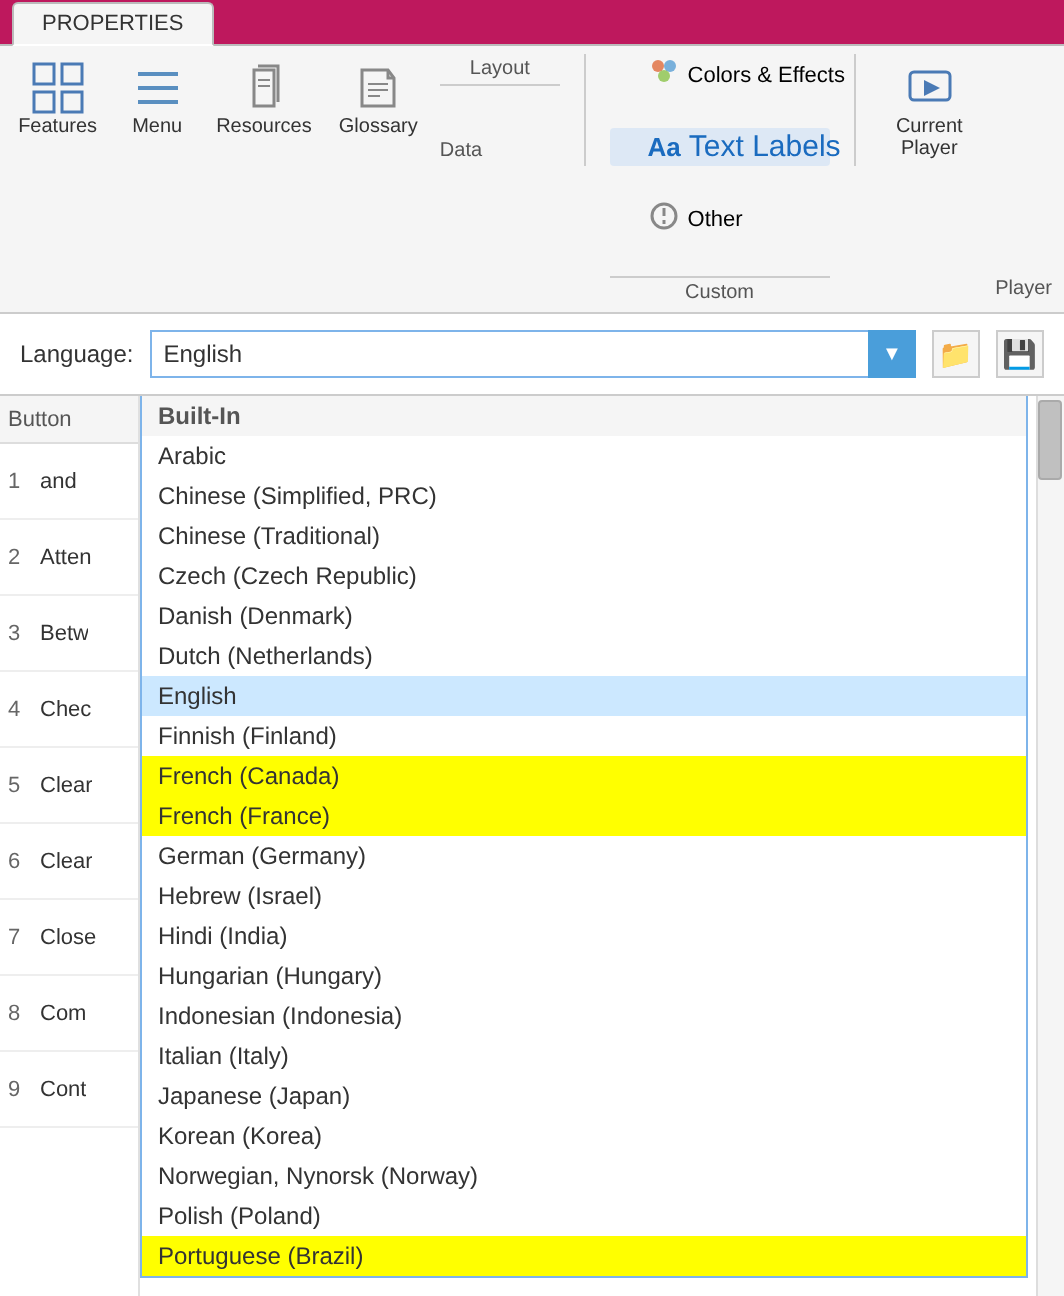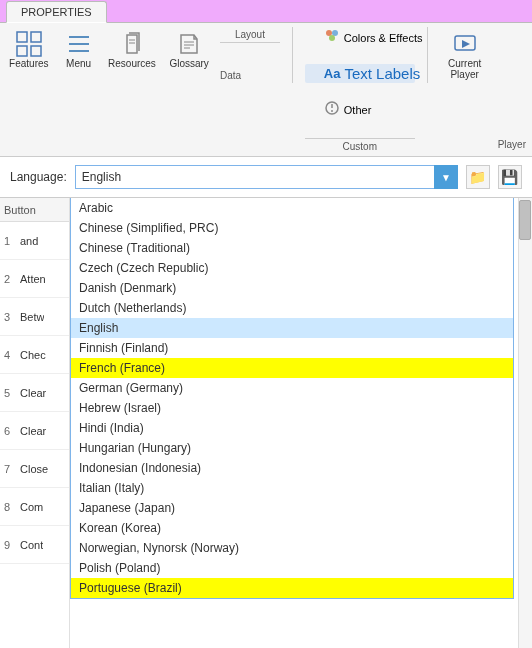--- a/index.html
+++ b/index.html
@@ -247,21 +247,21 @@
     .row-text {
       color: #333;
       font-size: 11px;
       overflow: hidden;
       text-overflow: ellipsis;
       white-space: nowrap;
     }
 
     
     .tab-bar {
-      background: #f0abfc;
+      background: #be185d;
       border-bottom: 1px solid #bbb;
       padding: 0 6px;
       display: flex;
     }
 
     .tab-item {
       padding: 4px 14px;
       font-size: 11px;
       color: #333;
       border: 1px solid transparent;
@@ -445,28 +445,30 @@
         <span class="row-text">Com</span>
       </div>
       <div class="left-row">
         <span class="row-num">9</span>
         <span class="row-text">Cont</span>
       </div>
     </div>
 
     <div class="dropdown-list" style="top:0;">
       <div id="dropdown-items-container">
+          <div class="dropdown-list-item group-header">Built-In</div>
           <div class="dropdown-list-item">Arabic</div>
           <div class="dropdown-list-item">Chinese (Simplified, PRC)</div>
           <div class="dropdown-list-item">Chinese (Traditional)</div>
           <div class="dropdown-list-item">Czech (Czech Republic)</div>
           <div class="dropdown-list-item">Danish (Denmark)</div>
           <div class="dropdown-list-item">Dutch (Netherlands)</div>
           <div class="dropdown-list-item selected">English</div>
           <div class="dropdown-list-item">Finnish (Finland)</div>
+          <div class="dropdown-list-item highlighted">French (Canada)</div>
           <div class="dropdown-list-item highlighted">French (France)</div>
           <div class="dropdown-list-item">German (Germany)</div>
           <div class="dropdown-list-item">Hebrew (Israel)</div>
           <div class="dropdown-list-item">Hindi (India)</div>
           <div class="dropdown-list-item">Hungarian (Hungary)</div>
           <div class="dropdown-list-item">Indonesian (Indonesia)</div>
           <div class="dropdown-list-item">Italian (Italy)</div>
           <div class="dropdown-list-item">Japanese (Japan)</div>
           <div class="dropdown-list-item">Korean (Korea)</div>
           <div class="dropdown-list-item">Norwegian, Nynorsk (Norway)</div>

